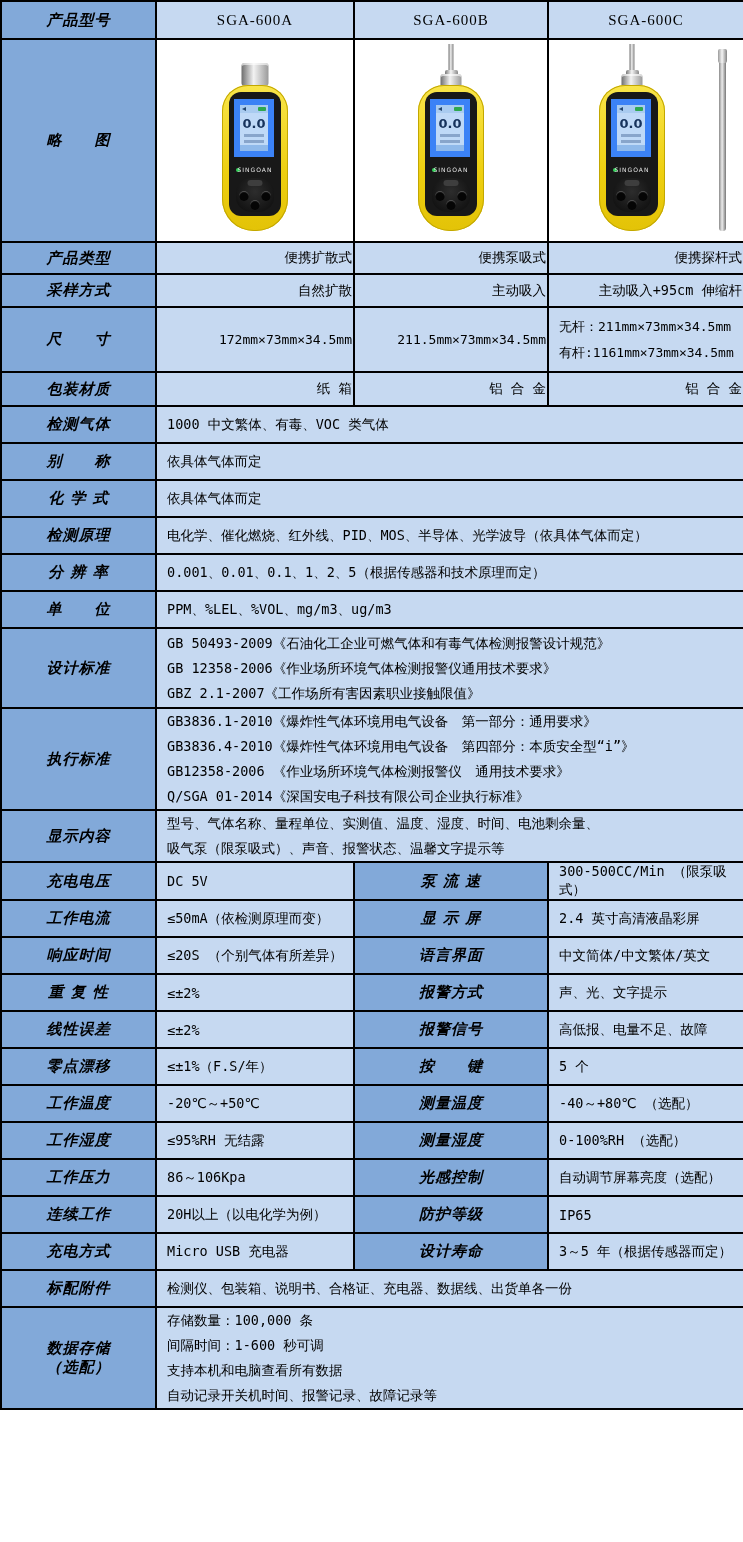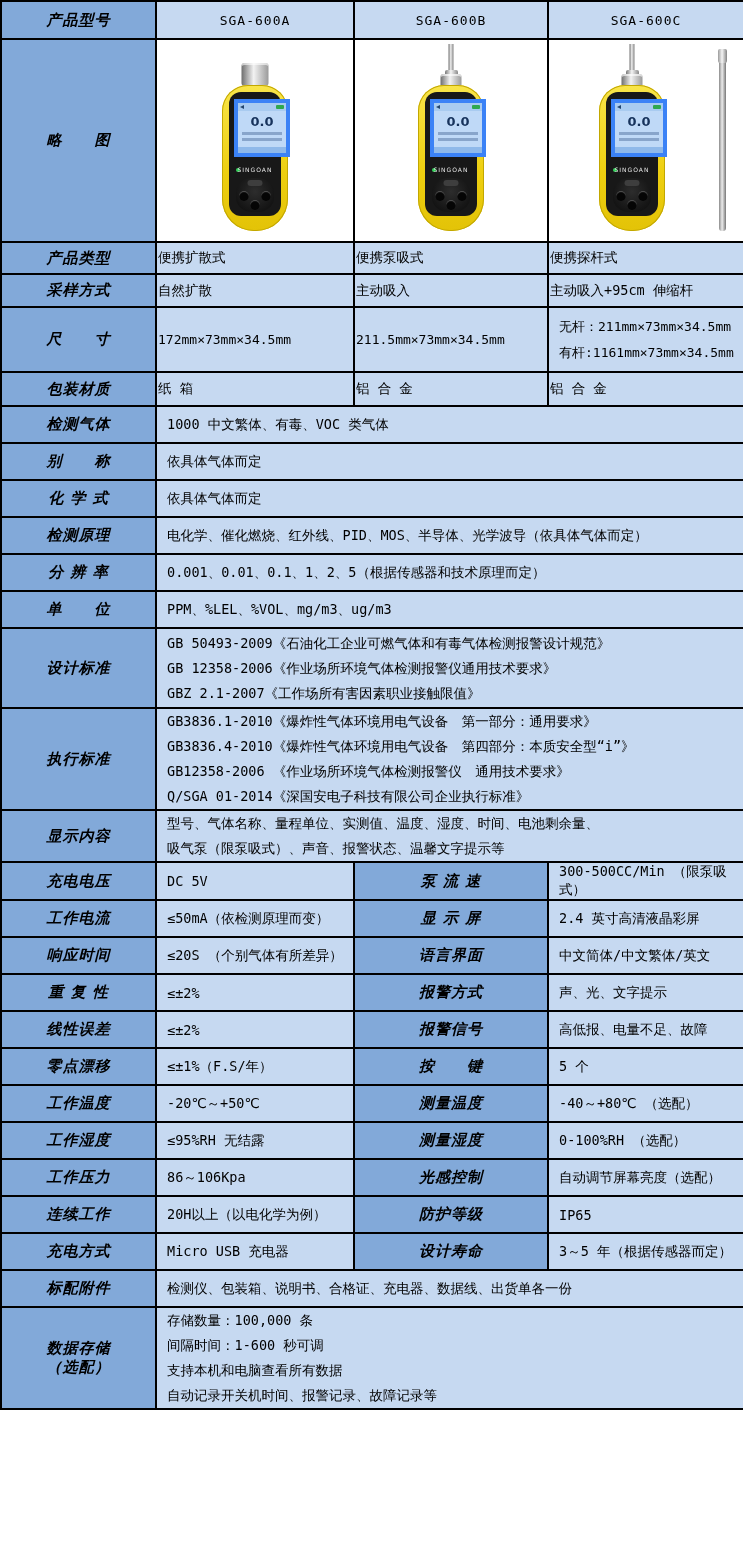--- a/index.html
+++ b/index.html
@@ -29,23 +29,23 @@
     font-weight:bold;
     font-size:15px;
     letter-spacing:1px;
     font-style:italic;
   }
   .val{
     background:#c6d9f1;
     font-size:13.5px;
     font-family:"DejaVu Sans Mono","DejaVu Sans",sans-serif;
   }
-  .vc{text-align:left;}
+  .vc{text-align:right;}
   .vl{text-align:left;padding:0 2px 0 10px;}
-  .model{font-size:13px;letter-spacing:1px;text-align:center;}
+  .model{font-size:15px;letter-spacing:1px;text-align:center;font-family:Liberation Serif, serif;}
   .imgcell{background:#fff;position:relative;}
   .line{line-height:25px;}
   .dim-lines .line{line-height:26px;font-size:13px;}
 
   
   .devwrap{position:relative;width:100%;height:199px;}
   .device{position:absolute;left:50%;top:0;transform:translateX(-50%);width:96px;height:196px;}
   .dev-shift{margin-left:-14px;}
   .probe{display:none;}
   .dev-b .probe,.dev-c .probe{
@@ -70,22 +70,22 @@
     top:44px;width:66px;height:146px;
     background:linear-gradient(180deg,#f9e54a,#eecf10 60%,#e3c307);
     border-radius:26px 26px 32px 32px;
     box-shadow:inset 0 0 0 1px #c2a700;
   }
   .face{
     position:absolute;left:7px;top:7px;width:52px;height:124px;
     background:#181818;border-radius:12px;
   }
   .screen{
-    position:absolute;left:5px;top:7px;width:56px;height:58px;
-    background:#bfd9f7;border:4px solid #3b82f6;box-sizing:border-box;
+    position:absolute;left:5px;top:7px;width:40px;height:58px;
+    background:#bfd9f7;border:6px solid #3b82f6;box-sizing:border-box;
   }
   .scr-top{height:8px;background:#a9cbf0;display:flex;align-items:center;justify-content:space-between;padding:0 2px;}
   .spk-icon{width:0;height:0;border-top:2px solid transparent;border-bottom:2px solid transparent;border-right:4px solid #23456e;}
   .batt{width:8px;height:4px;background:#2fa84f;border-radius:1px;}
   .scr-val{font-weight:bold;font-size:13px;text-align:center;color:#17335c;margin-top:3px;font-family:"DejaVu Sans",sans-serif;}
   .scr-sub{margin:3px 4px 0;height:3px;background:rgba(35,70,120,.35);}
   .scr-time{position:absolute;bottom:0;left:0;right:0;height:6px;background:#8fb9ea;}
   .led{position:absolute;left:7px;top:76px;width:4px;height:4px;border-radius:50%;background:#35d05a;}
   .brand{position:absolute;left:0;right:0;top:74px;text-align:center;font-size:6px;color:#e6e6e6;letter-spacing:1px;font-family:"DejaVu Sans",sans-serif;}
   .btns{

